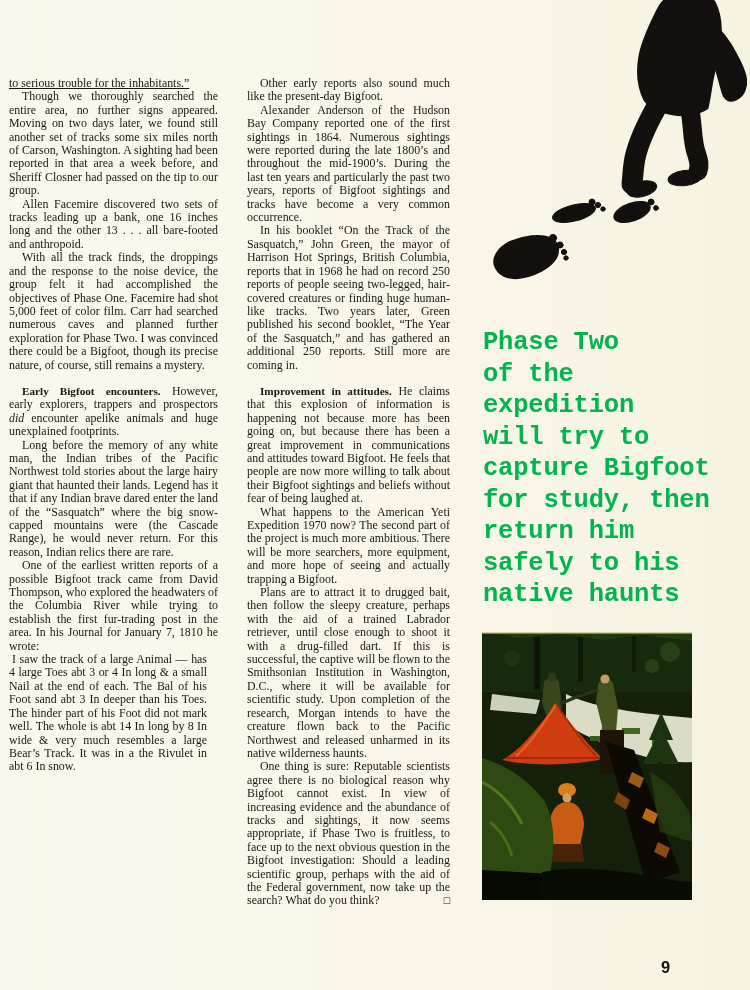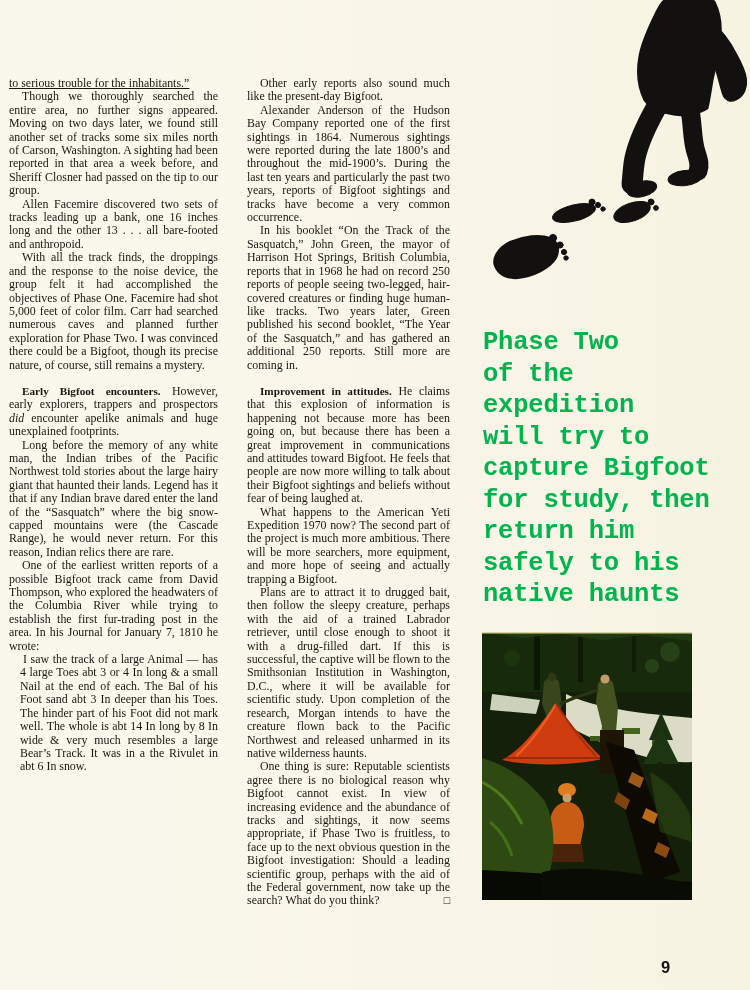--- a/index.html
+++ b/index.html
@@ -7,21 +7,21 @@
     position:relative; width:750px; height:990px; margin:0 auto;
     background:linear-gradient(90deg,#faf7ec 0%,#f9f6e9 60%,#f7f3e1 100%);
     font-family:"Liberation Serif", serif; overflow:hidden;
   }
   .col { position:absolute; top:77px; text-align:justify; font-size:11.9px; line-height:13.4px; color:#1a1713; }
   .col1 { left:9px;  width:209px; }
   .col2 { left:247px; width:203px; }
   .para { margin:0; text-indent:13px; }
   .para.first { text-indent:0;text-decoration:underline; }
   .para.gap { margin-top:13px; }
-  .para.quote { margin-left:11px; text-indent:3px; width:198px; }
+  .para.quote { text-indent:3px; width:198px; }
   .run-b { font-family:Liberation Serif, serif; font-weight:700; font-size:11.2px; }
   .run-i { font-style:italic; }
   .run-box { float:right; font-size:10.5px; line-height:13.4px; }
   .pullquote {
     position:absolute; left:483px; top:327px; width:255px;
     font-family:Liberation Mono, monospace; font-weight:700;
     font-size:25.5px; line-height:31.5px; letter-spacing:-0.2px;
     color:#00b44e; white-space:pre-line;
   }
   .bigfoot-svg { position:absolute; left:470px; top:0; width:280px; height:300px; }

